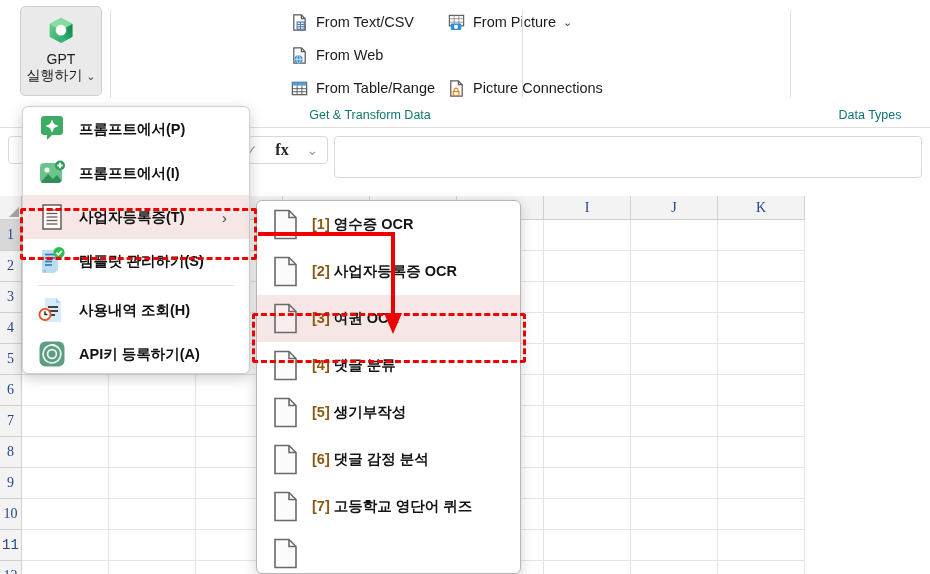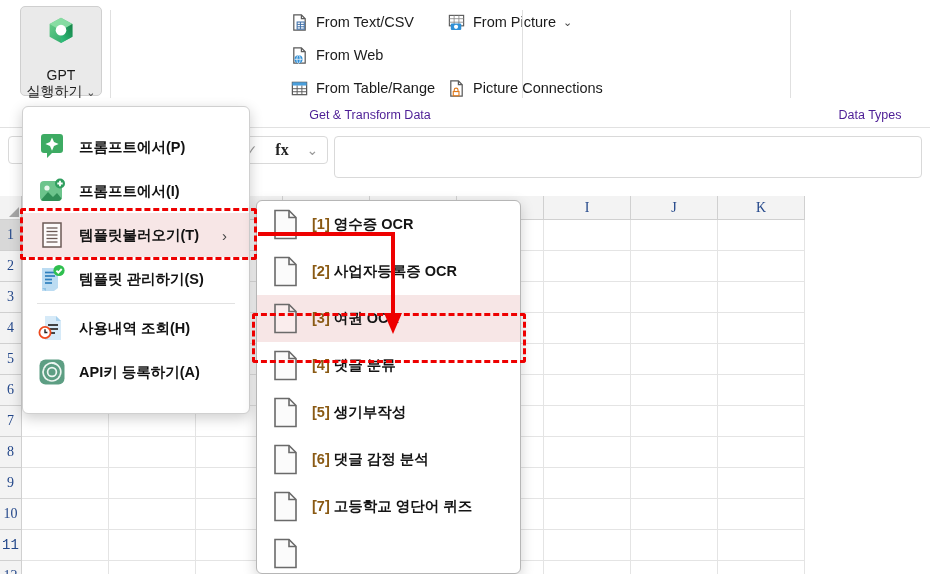--- a/index.html
+++ b/index.html
@@ -16,32 +16,32 @@
     position: absolute; left: 0; top: 0; width: 930px; height: 128px;
     background: #ffffff;
     border-bottom: 1px solid #e1e1e1;
   }
   .rib-group { position: absolute; top: 0; height: 128px; }
   .rib-sep {
     position: absolute; top: 10px; width: 1px; height: 88px; background: #e0e0e0;
   }
   .group-label {
     position: absolute; bottom: 6px; width: 100%; text-align: center;
-    font-size: 12.5px; color: #4c1d95; white-space: nowrap;
+    font-size: 12.5px; color: #0f766e; white-space: nowrap;
   }
 
   
   .gpt-btn {
     position: absolute; left: 20px; top: 6px; width: 82px; height: 90px;
     background: #eaeaea; border: 1px solid #cfcfcf; border-radius: 5px;
     display: flex; flex-direction: column; align-items: center; justify-content: flex-start;
     padding-top: 7px;
   }
   .gpt-icon { width: 38px; height: 38px; }
-  .gpt-l1 { font-size: 14px; color: #1b1b1b; margin-top: 16px; line-height: 15px; }
+  .gpt-l1 { font-size: 14px; color: #1b1b1b; margin-top: 0; line-height: 15px; }
   .gpt-l2 { font-size: 14px; color: #1b1b1b; line-height: 17px; white-space: nowrap; }
   .caret-sm { font-size: 11px; color: #444; }
 
   
   .getdata-btn {
     position: absolute; left: 118px; top: 8px; width: 58px; height: 88px;
     display: flex; flex-direction: column; align-items: center;
   }
   .getdata-btn .lbl { font-size: 14px; color: #1b1b1b; line-height: 17px; }
 
@@ -95,24 +95,24 @@
   }
   .rowhead.sel { background: #d8d8d8; }
   .cell {
     position: absolute; height: 31px;
     border-right: 1px solid #e4e4e4; border-bottom: 1px solid #e4e4e4;
     background: #fff;
   }
 
   
   .menu {
-    position: absolute; left: 22px; top: 106px; width: 228px; height: 308px;
+    position: absolute; left: 22px; top: 106px; width: 228px; height: 268px;
     background: #fff; border: 1px solid #d0d0d0; border-radius: 6px;
     box-shadow: 0 4px 14px rgba(0,0,0,.20);
-    padding: 18px 0;
+    padding: 0 0;
   }
   .mi {
     position: relative; display: flex; align-items: center;
     height: 44px; padding-left: 14px; gap: 12px;
   }
   .mi .mi-ico { width: 30px; height: 30px; flex: none; display: block; }
   .mi .mi-lbl { font-size: 14.5px; color: #121212; font-weight: bold; white-space: nowrap; }
   .mi .mi-arrow { position: absolute; right: 22px; color: #444; font-size: 15px; }
   .mi.hl { background: #f7e6e6; }
   .mdiv { height: 1px; background: #e2e2e2; margin: 2px 14px; }
@@ -443,21 +443,21 @@
       <span class="mi-ico">
         <svg width="30" height="30" viewBox="0 0 30 30">
           <rect x="6" y="3" width="18" height="24" fill="#fdfbfb" stroke="#6b5a55" stroke-width="1.5"></rect>
           <line x1="9.5" y1="8" x2="20.5" y2="8" stroke="#6b5a55" stroke-width="1.3"></line>
           <line x1="9.5" y1="11.5" x2="20.5" y2="11.5" stroke="#6b5a55" stroke-width="1.3"></line>
           <line x1="9.5" y1="15" x2="20.5" y2="15" stroke="#6b5a55" stroke-width="1.3"></line>
           <line x1="9.5" y1="18.5" x2="20.5" y2="18.5" stroke="#6b5a55" stroke-width="1.3"></line>
           <line x1="9.5" y1="22" x2="20.5" y2="22" stroke="#6b5a55" stroke-width="1.3"></line>
         </svg>
       </span>
-      <span class="mi-lbl">템플릿불러오기(T)</span>
+      <span class="mi-lbl">사업자등록증(T)</span>
       <span class="mi-arrow">›</span>
     </div>
 
     <div class="mi">
       <span class="mi-ico">
         <svg width="30" height="30" viewBox="0 0 30 30">
           <path d="M5 4 h16 v20 l-4 3 H5 Z" fill="#bcdcf2"></path>
           <path d="M5 24 h4 v3 Z" fill="#8fc3e6"></path>
           <line x1="8" y1="8.5" x2="18" y2="8.5" stroke="#2f7fbd" stroke-width="1.7"></line>
           <line x1="8" y1="12" x2="18" y2="12" stroke="#2f7fbd" stroke-width="1.7"></line>

